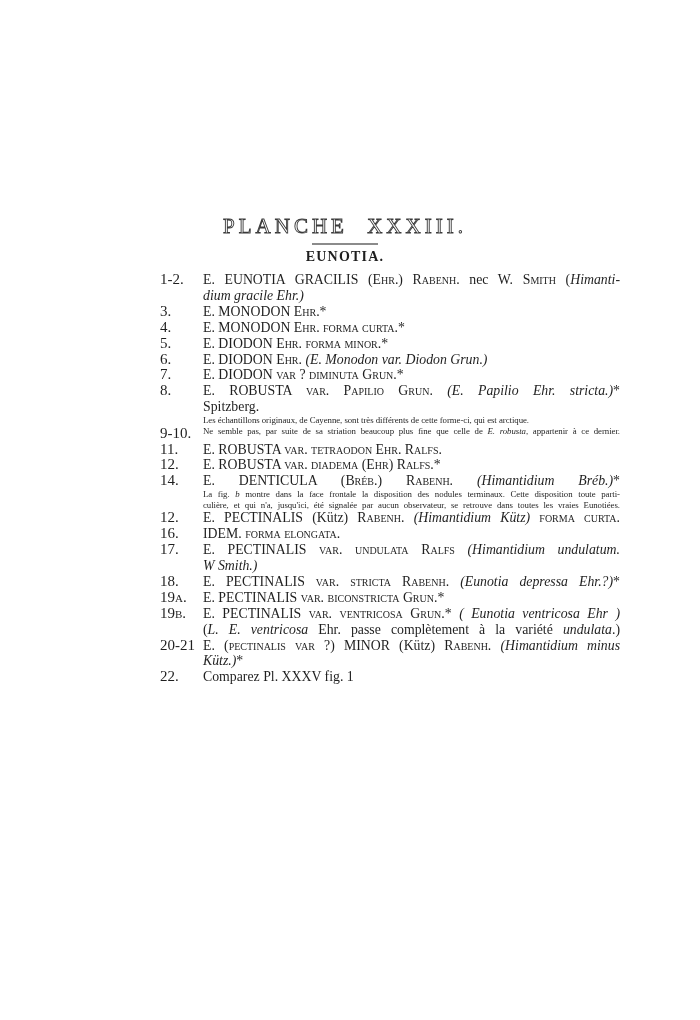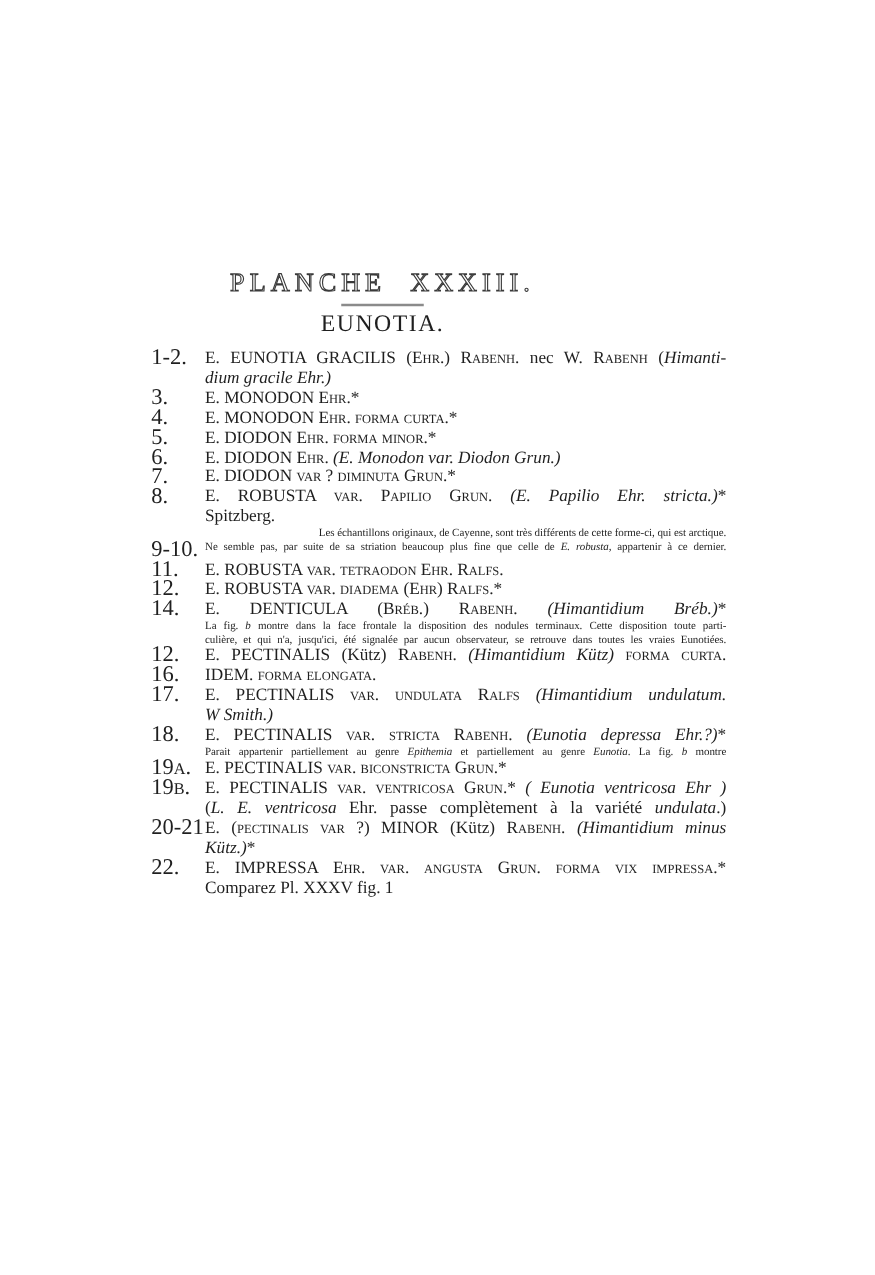--- a/index.html
+++ b/index.html
@@ -1,54 +1,54 @@
 <!DOCTYPE html>
 <html><head>
 <meta charset="utf-8">
 <style>
   html,body{margin:0;padding:0;background:#fff;}
   .page{
     position:relative;width:612px;height:1020px;background:#ffffff;
     font-family:"Liberation Serif", serif;color:#1f1f1f;
-    box-sizing:border-box;padding-top:214px;overflow:hidden;
+    box-sizing:border-box;padding-top:214px;overflow:hidden;margin-left:39px;
   }
   .plate-title{
     text-align:center;font-size:21px;line-height:24px;letter-spacing:4px;word-spacing:10px;
     color:#3a3a3a;
   }
   @supports (-webkit-text-stroke: 1px #000){
     .plate-title{color:transparent;-webkit-text-stroke:0.9px #3a3a3a;}
   }
   .title-rule{width:66px;height:2px;background:#8b8b8b;margin:5px auto 0;}
   .section-title{
-    margin-top:4px;text-align:center;font-size:19px;font-weight:normal;letter-spacing:1.2px;
+    margin-top:4px;text-align:center;font-size:14px;font-weight:bold;letter-spacing:1.2px;
   }
   .species-list{margin:7px 0 0 121px;width:460px;}
   .entry{display:flex;align-items:flex-start;}
-  .num{flex:0 0 43px;font-size:18px;line-height:15.9px;font-variant:small-caps;}
+  .num{flex:0 0 43px;font-size:15px;line-height:15.9px;font-variant:small-caps;}
   .body{flex:1 1 auto;min-width:0;}
   .row{font-size:13.8px;line-height:15.9px;white-space:nowrap;}
-  .row.note{font-size:8.8px;line-height:10.5px;letter-spacing:-0.05px;text-align:right;}
+  .row.note{font-size:8.8px;line-height:10.5px;letter-spacing:-0.05px;}
   .row.j{text-align:justify;text-align-last:justify;}
   .s-p{}
   .s-sc{font-variant:small-caps;}
   .s-i{font-style:italic;}
 </style>
 </head>
 <body>
 
 <div class="page">
   <div class="plate-title">PLANCHE XXXIII.</div>
   <div class="title-rule"></div>
   <div class="section-title">EUNOTIA.</div>
   <div class="species-list">
       <div class="entry">
         <div class="num">1-2.</div>
         <div class="body">
-          <div class="row j"><span class="s-p">E. EUNOTIA GRACILIS (</span><span class="s-sc">Ehr.</span><span class="s-p">) </span><span class="s-sc">Rabenh.</span><span class="s-p"> nec W. </span><span class="s-sc">Rabenh</span><span class="s-p"> (</span><span class="s-i">Himanti-</span></div>
+          <div class="row j"><span class="s-p">E. EUNOTIA GRACILIS (</span><span class="s-sc">Ehr.</span><span class="s-p">) </span><span class="s-sc">Rabenh.</span><span class="s-p"> nec W. </span><span class="s-sc">Smith</span><span class="s-p"> (</span><span class="s-i">Himanti-</span></div>
           <div class="row"><span class="s-i">dium gracile Ehr.)</span></div>
         </div>
       </div>
       <div class="entry">
         <div class="num">3.</div>
         <div class="body">
           <div class="row"><span class="s-p">E. MONODON </span><span class="s-sc">Ehr.</span><span class="s-p">*</span></div>
         </div>
       </div>
       <div class="entry">
@@ -125,21 +125,20 @@
         <div class="num">17.</div>
         <div class="body">
           <div class="row j"><span class="s-p">E. PECTINALIS </span><span class="s-sc">var. undulata Ralfs</span><span class="s-p"> </span><span class="s-i">(Himantidium undulatum.</span></div>
           <div class="row"><span class="s-i">W Smith.)</span></div>
         </div>
       </div>
       <div class="entry">
         <div class="num">18.</div>
         <div class="body">
           <div class="row j"><span class="s-p">E. PECTINALIS </span><span class="s-sc">var. stricta Rabenh.</span><span class="s-p"> </span><span class="s-i">(Eunotia depressa Ehr.?)</span><span class="s-p">*</span></div>
-          <div class="row note j"><span class="s-p">Parait appartenir partiellement au genre </span><span class="s-i">Epithemia</span><span class="s-p"> et partiellement au genre </span><span class="s-i">Eunotia</span><span class="s-p">. La fig. </span><span class="s-i">b</span><span class="s-p"> montre</span></div>
         </div>
       </div>
       <div class="entry">
         <div class="num">19a.</div>
         <div class="body">
           <div class="row"><span class="s-p">E. PECTINALIS </span><span class="s-sc">var. biconstricta Grun.</span><span class="s-p">*</span></div>
         </div>
       </div>
       <div class="entry">
         <div class="num">19b.</div>
@@ -151,18 +150,17 @@
       <div class="entry">
         <div class="num">20-21</div>
         <div class="body">
           <div class="row j"><span class="s-p">E. (</span><span class="s-sc">pectinalis var</span><span class="s-p"> ?) MINOR (Kütz) </span><span class="s-sc">Rabenh.</span><span class="s-p"> </span><span class="s-i">(Himantidium minus</span></div>
           <div class="row"><span class="s-i">Kütz.)</span><span class="s-p">*</span></div>
         </div>
       </div>
       <div class="entry">
         <div class="num">22.</div>
         <div class="body">
-          <div class="row j"><span class="s-p">E. IMPRESSA </span><span class="s-sc">Ehr. var. angusta Grun. forma vix impressa.</span><span class="s-p">*</span></div>
           <div class="row"><span class="s-p">Comparez Pl. XXXV fig. 1</span></div>
         </div>
       </div>
     </div>
 </div>
 
 </body></html>

